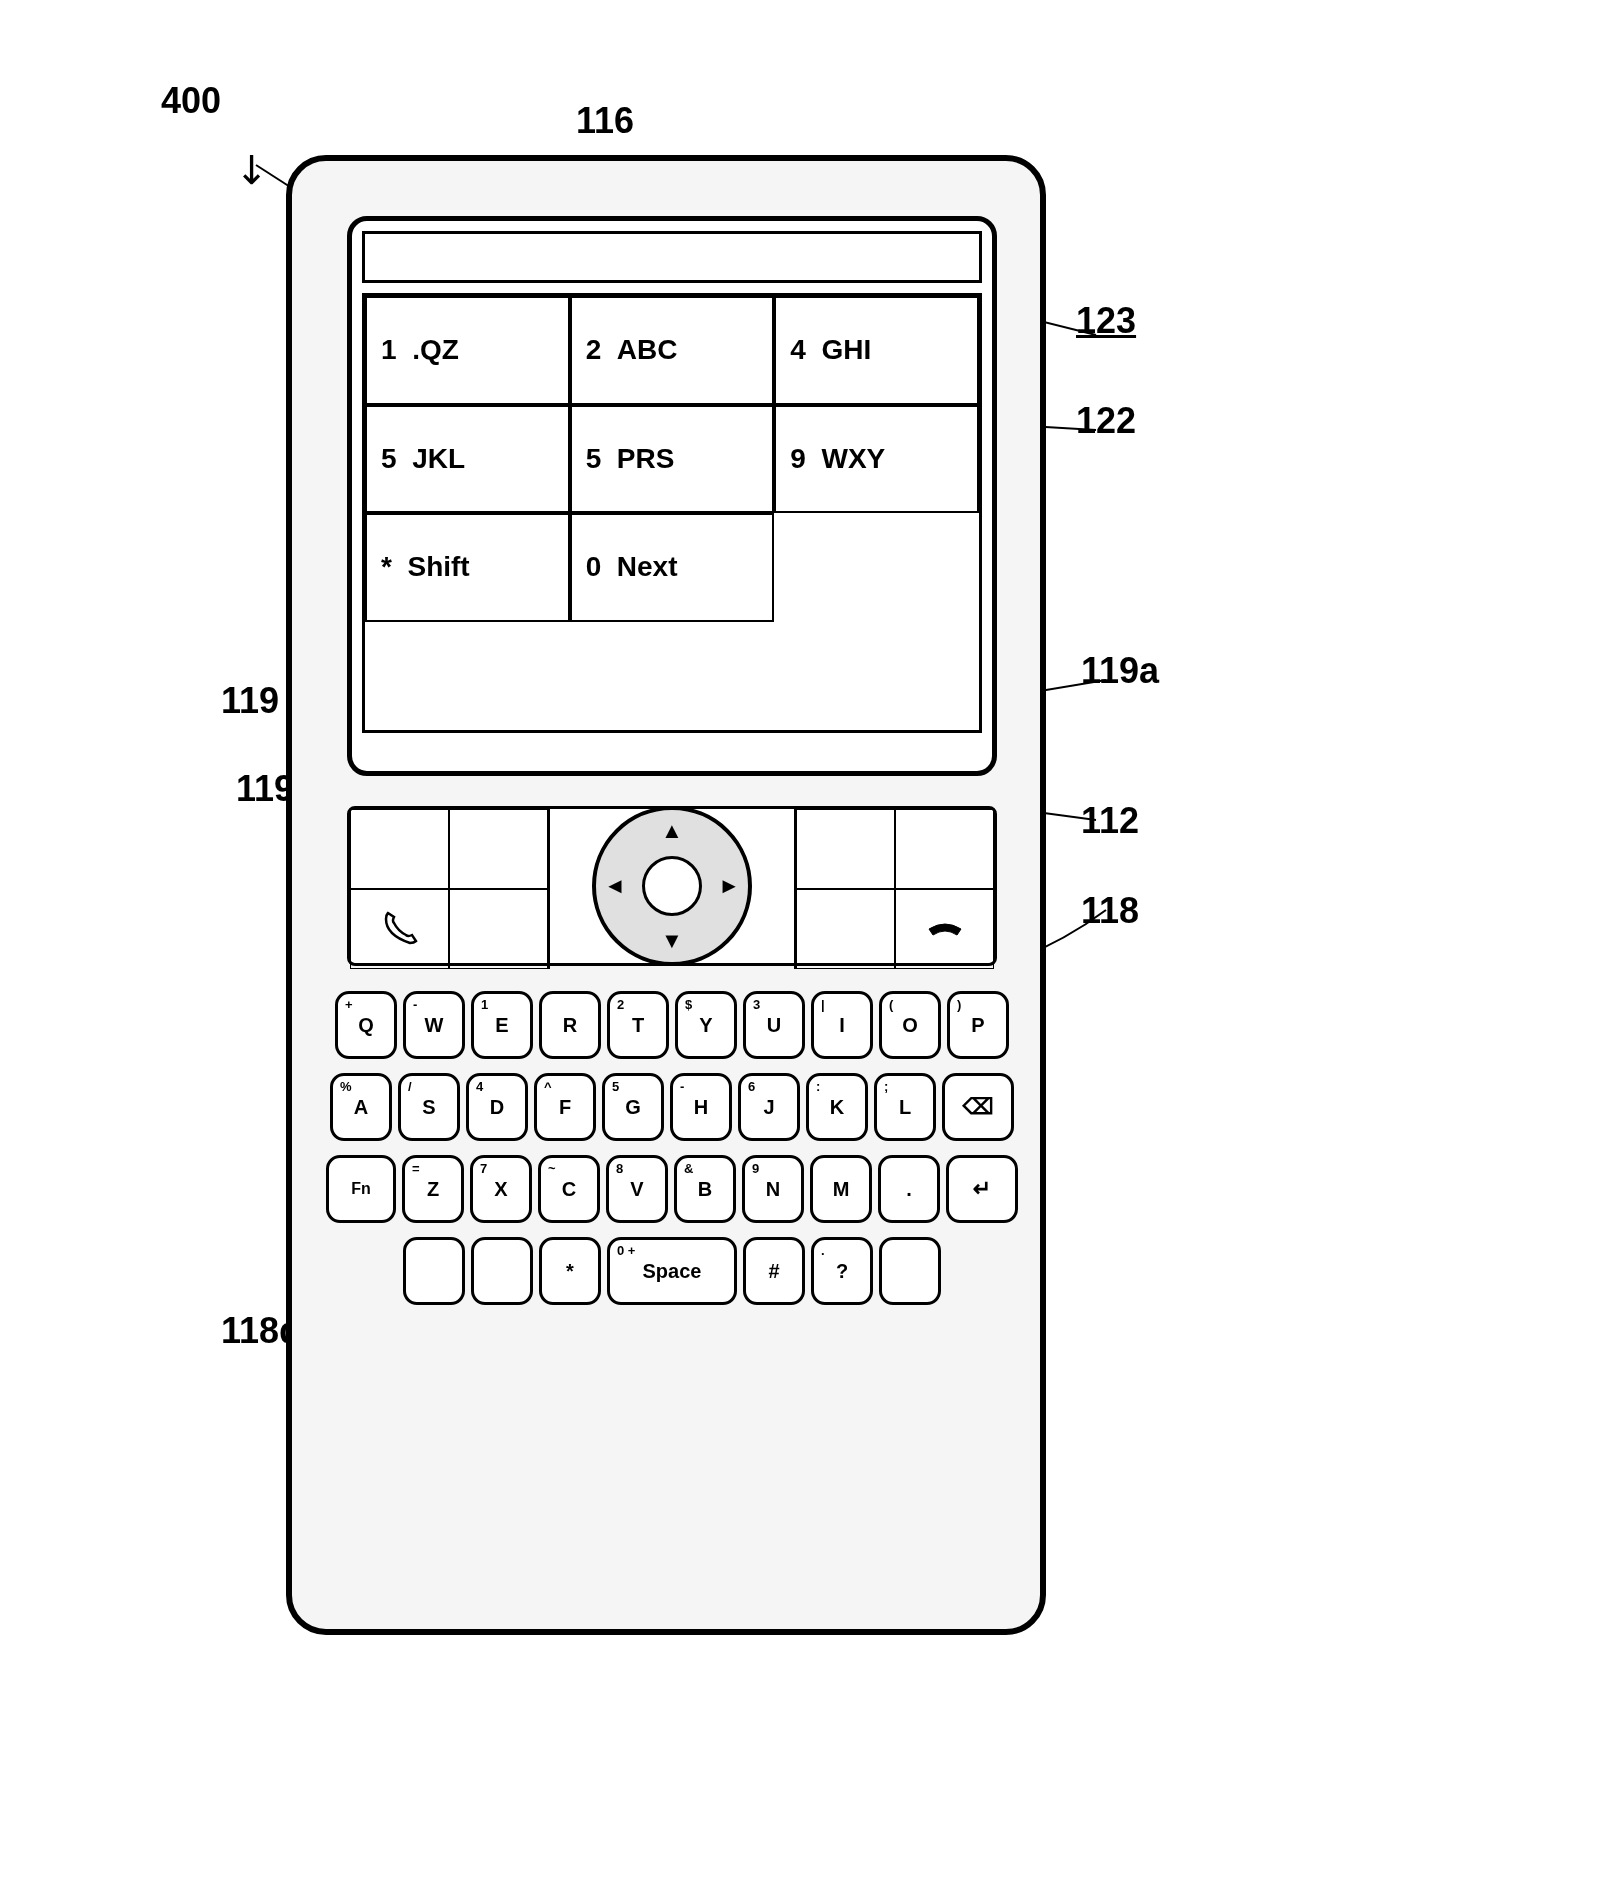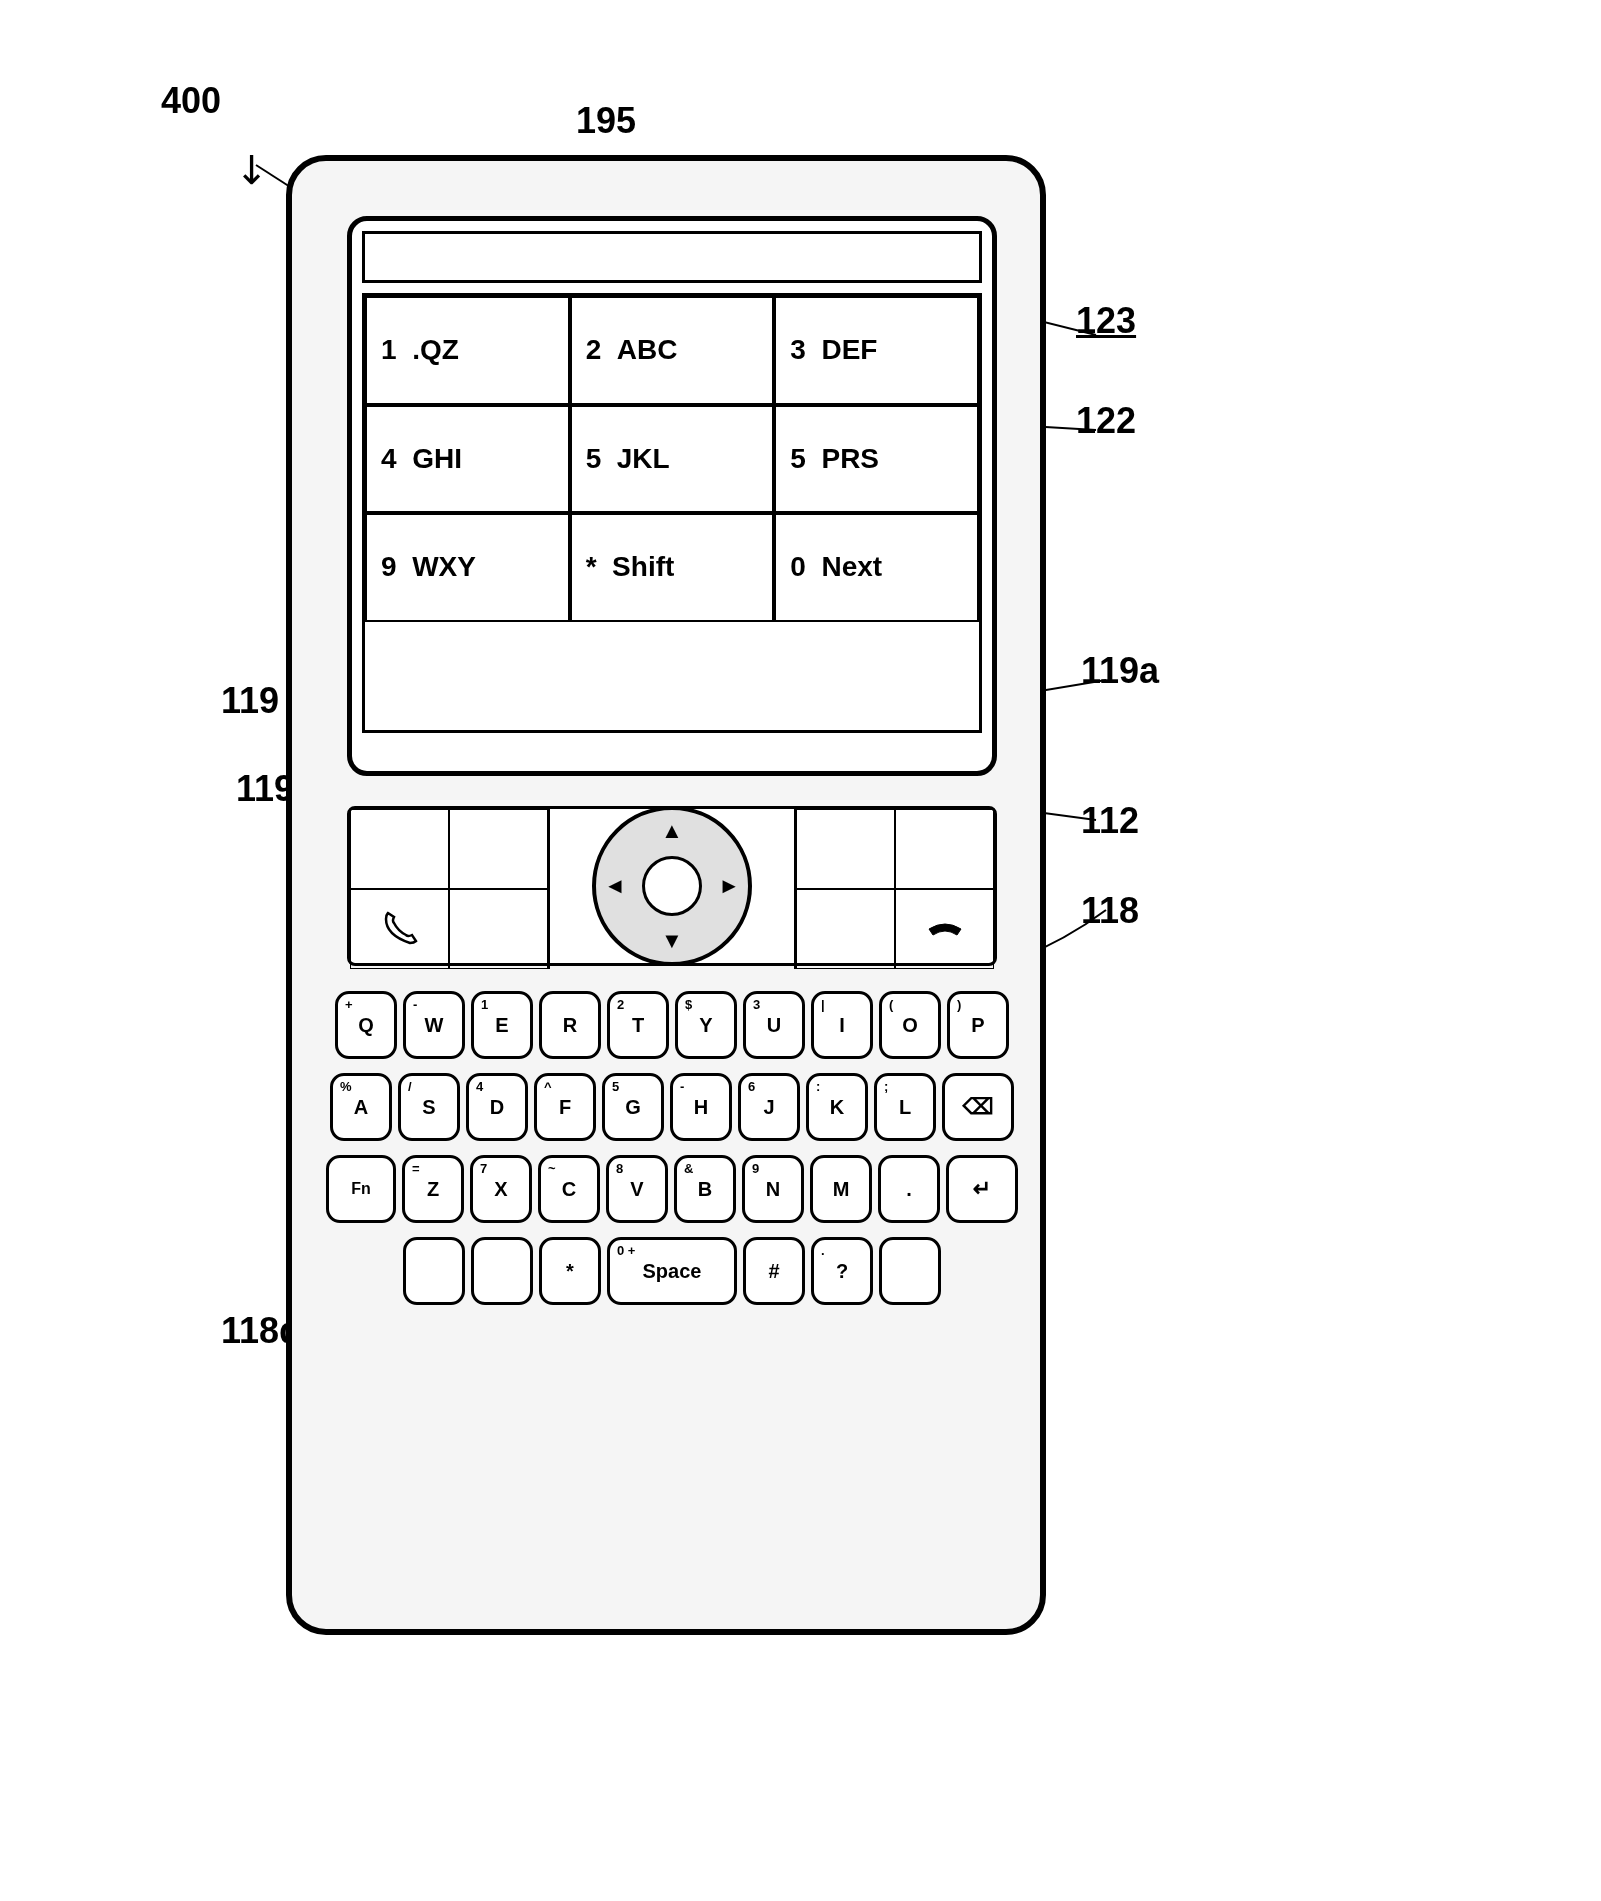--- a/index.html
+++ b/index.html
@@ -274,21 +274,21 @@
 
     <path d="M 1090 910 Q 1050 940 1000 960" stroke="#000" stroke-width="2" fill="none"></path>
 
     <line x1="310" y1="1340" x2="370" y2="1310" stroke="#000" stroke-width="2"></line>
   </svg>
 
   <div class="label" style="top:80px; left:145px;">400</div>
 
   <div style="position:absolute; top:145px; left:220px; font-size:40px; transform:rotate(45deg);">↘</div>
 
-  <div class="label" style="top:100px; left:560px;">195</div>
+  <div class="label" style="top:100px; left:560px;">116</div>
 
   <div class="label" style="top:300px; left:1060px;text-decoration:underline;">123</div>
 
   <div class="label" style="top:400px; left:1060px;">122</div>
 
   <div class="label" style="top:680px; left:205px;">119</div>
 
   <div class="label" style="top:650px; left:1065px;">119a</div>
 
   <div class="label" style="top:768px; left:220px;">119b</div>
@@ -301,21 +301,20 @@
 
   <div class="device">
 
     <div class="screen">
 
       <div class="screen-topbar"></div>
 
       <div class="screen-keypad">
         <div class="screen-key">1 &nbsp;.QZ</div>
         <div class="screen-key">2 &nbsp;ABC</div>
-        <div class="screen-key">3 &nbsp;DEF</div>
         <div class="screen-key">4 &nbsp;GHI</div>
         <div class="screen-key">5 &nbsp;JKL</div>
         <div class="screen-key">5 &nbsp;PRS</div>
         <div class="screen-key">9 &nbsp;WXY</div>
         <div class="screen-key">* &nbsp;Shift</div>
         <div class="screen-key">0 &nbsp;Next</div>
       </div>
     </div>
 
     <div class="nav-area">

